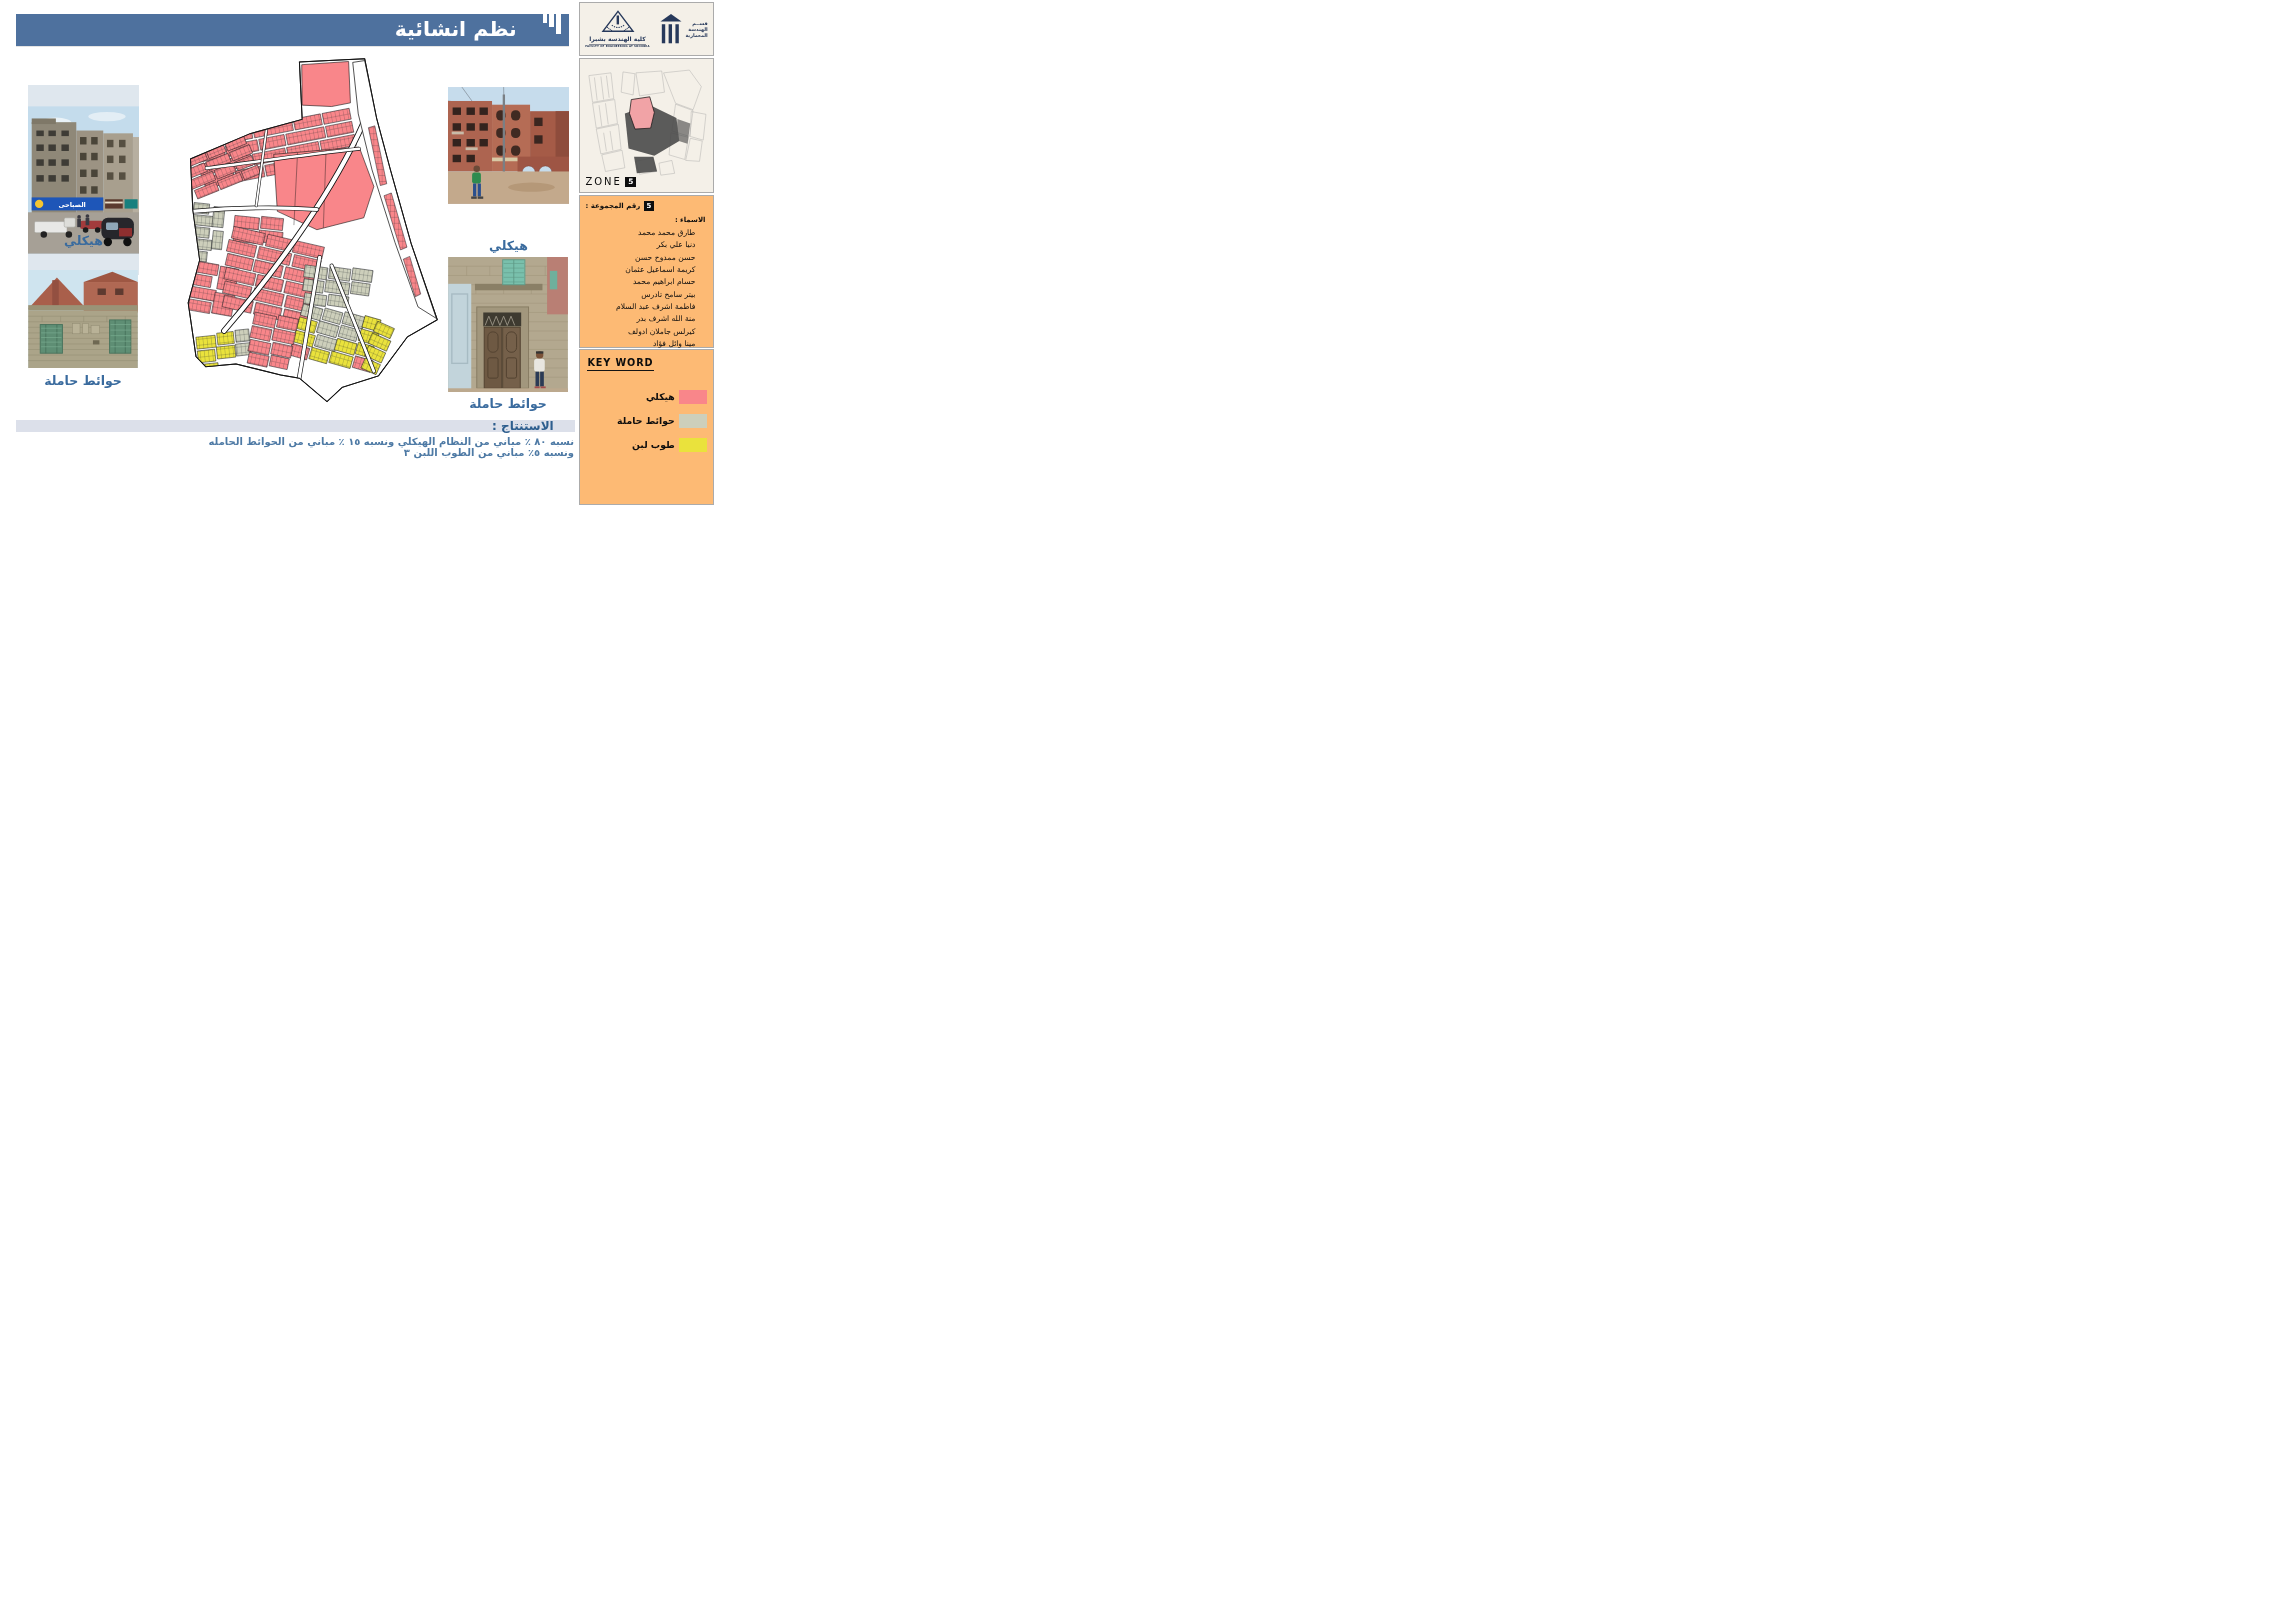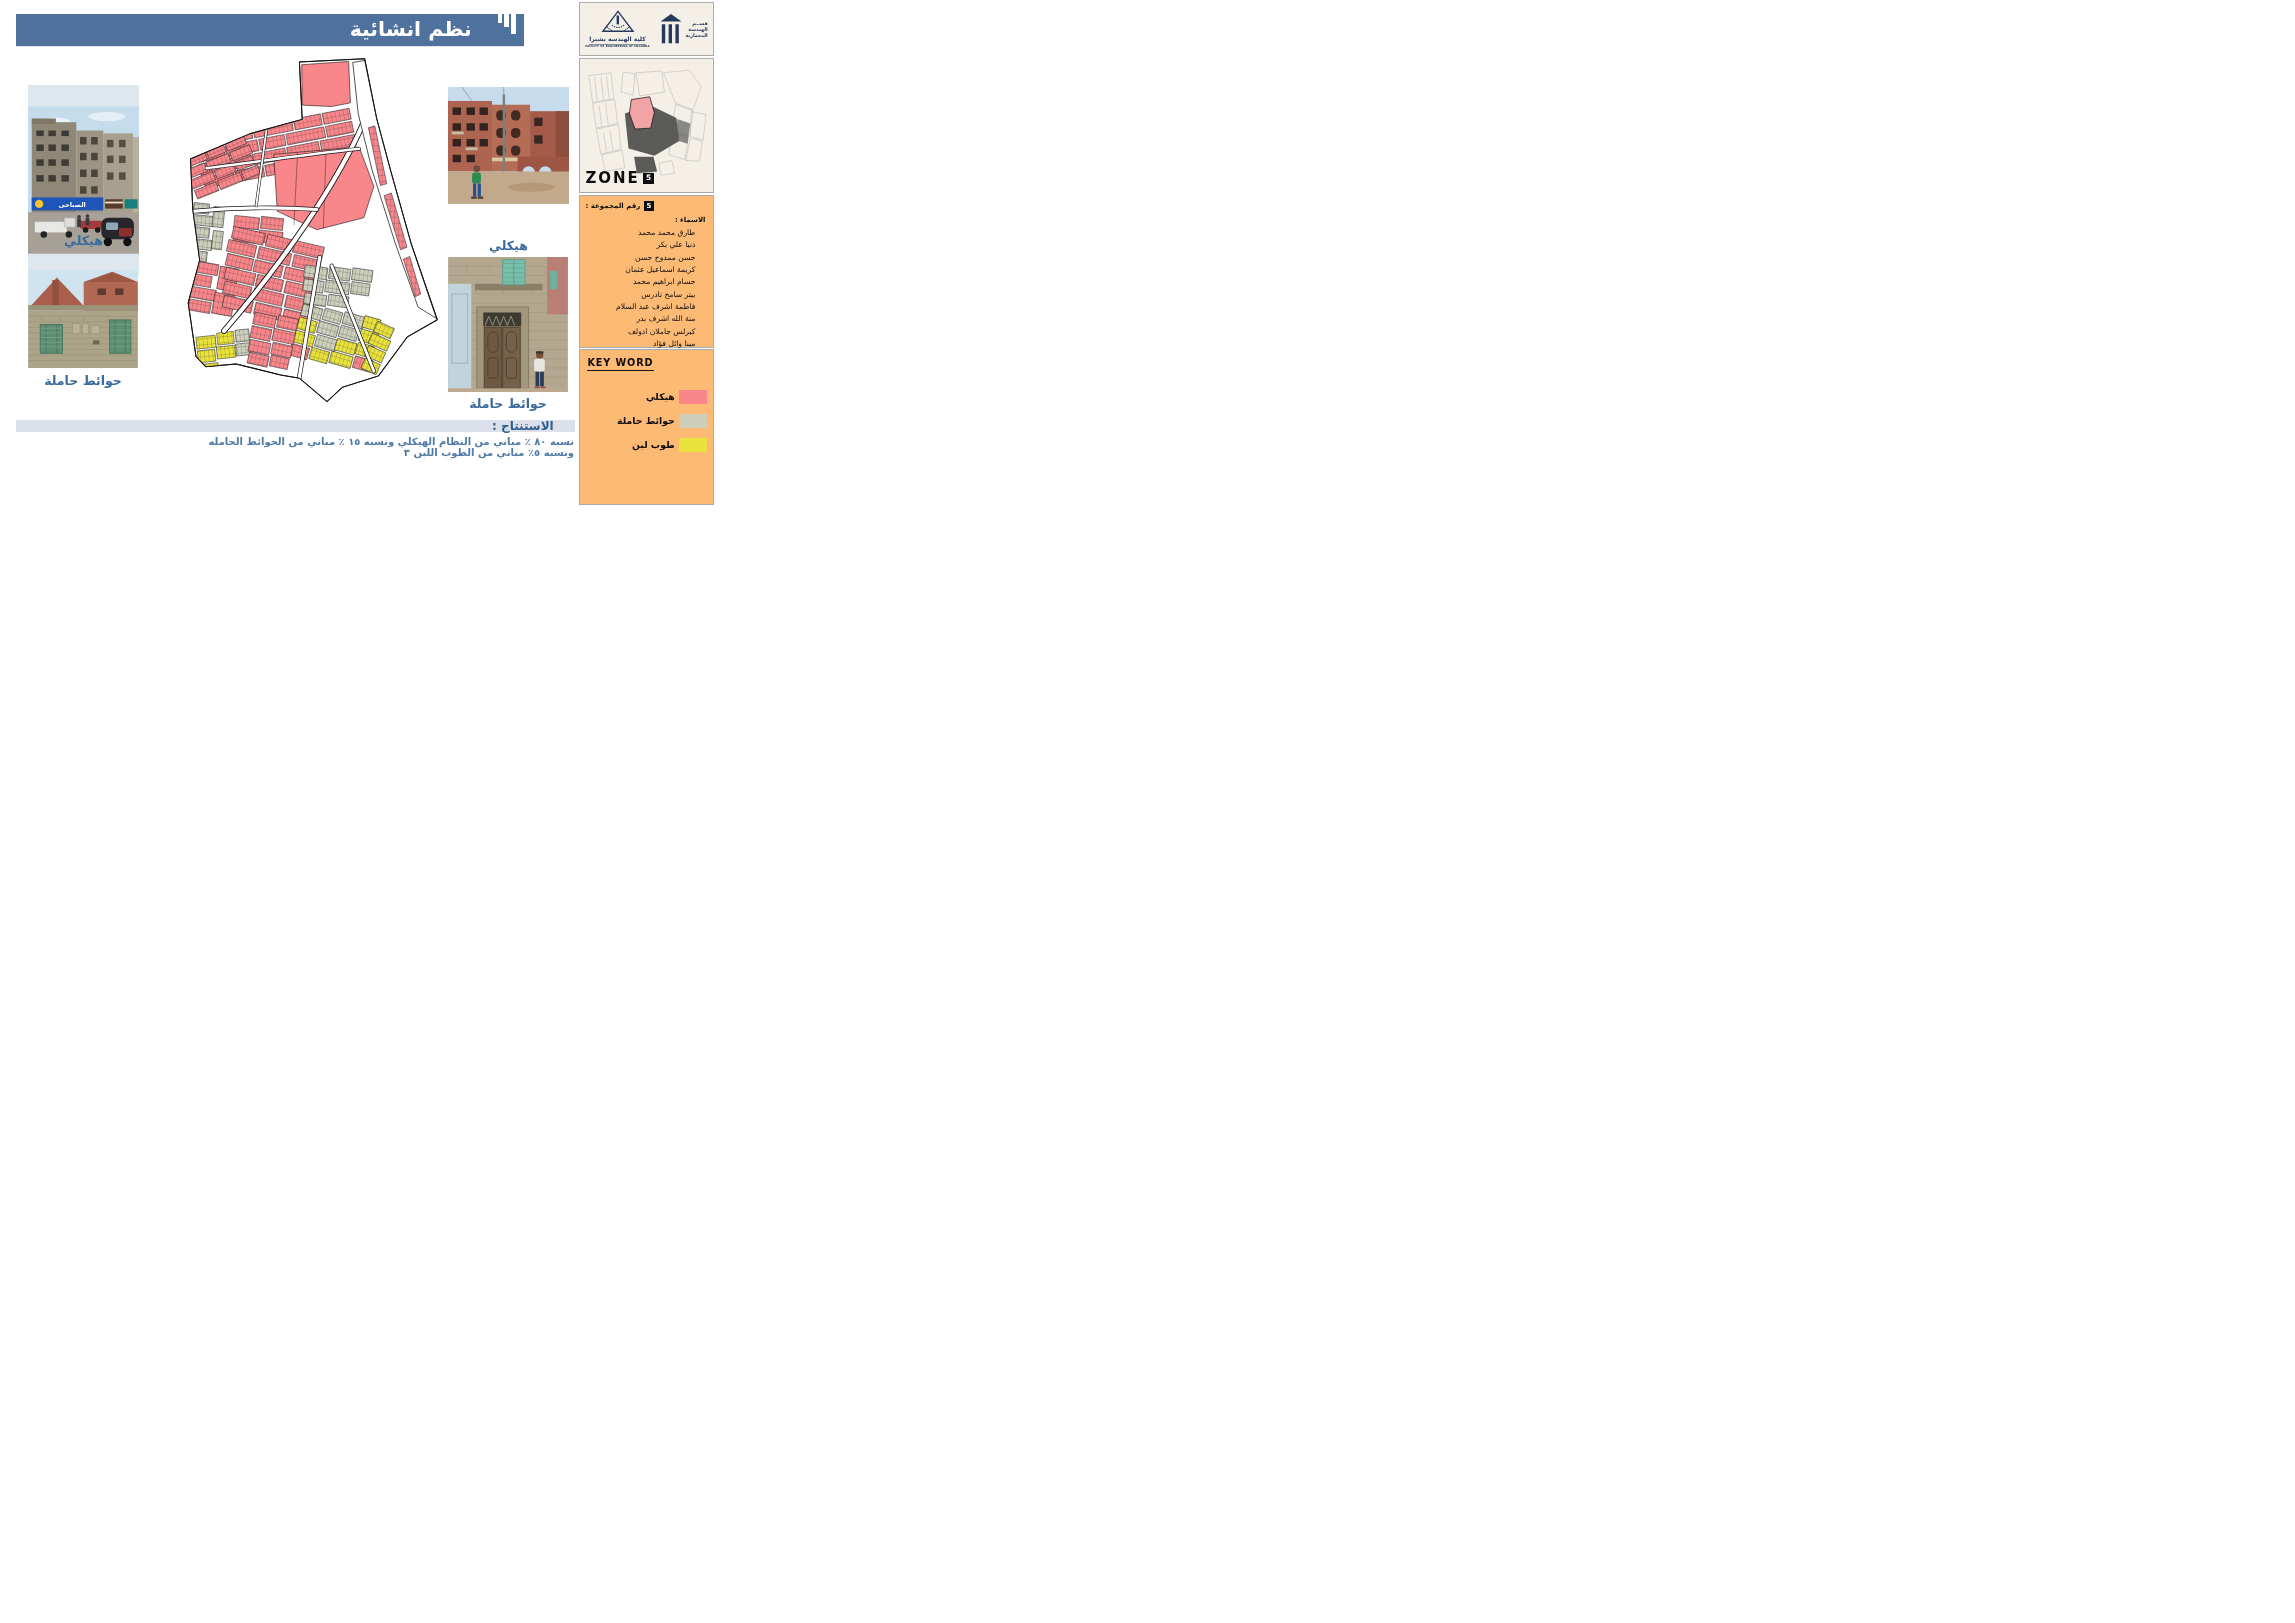--- a/index.html
+++ b/index.html
@@ -2,21 +2,21 @@
 <html lang="ar" style="--titlebar: #4E719E; --caption: #3A6B9E; --navy: #27395B; --pink: #F9868A; --beige: #CDCFBB; --yellow: #EAE23C; --zonepink: #F1A3A6; --barbg: #DCE0EA; --bartext: #2D5E8E; --concl: #4E7AA5;font-size:7.4px"><head>
 <meta charset="utf-8">
 <style>
   html,body{margin:0;padding:0;background:#ffffff;}
   body{font-family:"DejaVu Sans", sans-serif;}
   .board{position:relative;width:717px;height:507px;background:#fff;overflow:hidden;}
   .abs{position:absolute;}
   .ar{direction:rtl;}
 
   
-  .title-bar{left:15.7px;top:14.3px;width:508px;height:32px;background:var(--titlebar,#4E719E);
+  .title-bar{left:15.7px;top:14.3px;width:553px;height:32px;background:var(--titlebar,#4E719E);
              box-shadow:0 0.9px 0 rgba(0,0,0,.12);}
   .title-text{position:absolute;right:52px;top:0;height:32px;line-height:30.5px;color:#fff;
               font-size:20.4px;font-weight:700;letter-spacing:0.5px;}
   .title-bars-icon{position:absolute;right:7.4px;top:0;width:18.5px;height:23px;}
   .title-bars-icon span{position:absolute;top:0;background:#fff;display:block;}
   .tb1{left:0;width:4.2px;height:8.3px;}
   .tb2{left:6.5px;width:4.6px;height:13px;}
   .tb3{left:13.4px;width:4.6px;height:20px;}
 
   
@@ -44,21 +44,21 @@
   .logo-col{text-align:center;color:var(--navy,#27395B);}
   .fac-ar{font-size:6px;font-weight:700;line-height:6.5px;}
   .fac-line{height:0.9px;background:#8a8f99;margin:0.9px 3.7px;}
   .fac-en{font-size:2.6px;font-weight:700;letter-spacing:0.2px;color:#1F3050;}
   .dept{display:flex;align-items:center;gap:2.8px;}
   .dept-text{font-size:4.9px;font-weight:700;line-height:6px;text-align:right;color:var(--navy,#27395B);}
 
   .zone-panel{left:579px;top:58px;width:135px;height:135px;}
   .zone-panel svg{width:100%;height:118px;display:block;}
   .zone-label{position:absolute;left:5.6px;bottom:4.6px;display:flex;align-items:center;gap:3.7px;}
-  .zone-word{font-size:15px;font-weight:700;letter-spacing:1.9px;color:#0d0d0d;}
+  .zone-word{font-size:10px;font-weight:400;letter-spacing:1.9px;color:#0d0d0d;}
   .num-badge{display:inline-block;background:#0d0d0d;color:#fff;font-weight:800;text-align:center;}
   .zone-badge{width:10.6px;height:10.6px;line-height:10.6px;font-size:7.4px;}
 
   .names-panel{left:579px;top:195px;width:135px;height:153px;padding:4.6px 5.6px;box-sizing:border-box;}
   .grp-head{display:flex;flex-direction:row-reverse;justify-content:flex-start;align-items:center;gap:3.7px;
             font-size:7px;font-weight:700;color:#0d0d0d;}
   .grp-badge{width:10.2px;height:10.2px;line-height:10.2px;font-size:7px;}
   .names-label{font-size:7px;font-weight:700;color:#0d0d0d;text-align:right;margin:5.6px 1.9px 2.8px 0;}
   .name-row{font-size:7.6px;font-weight:400;color:#0d0d0d;text-align:right;line-height:12.3px;padding-right:12px;}
 

